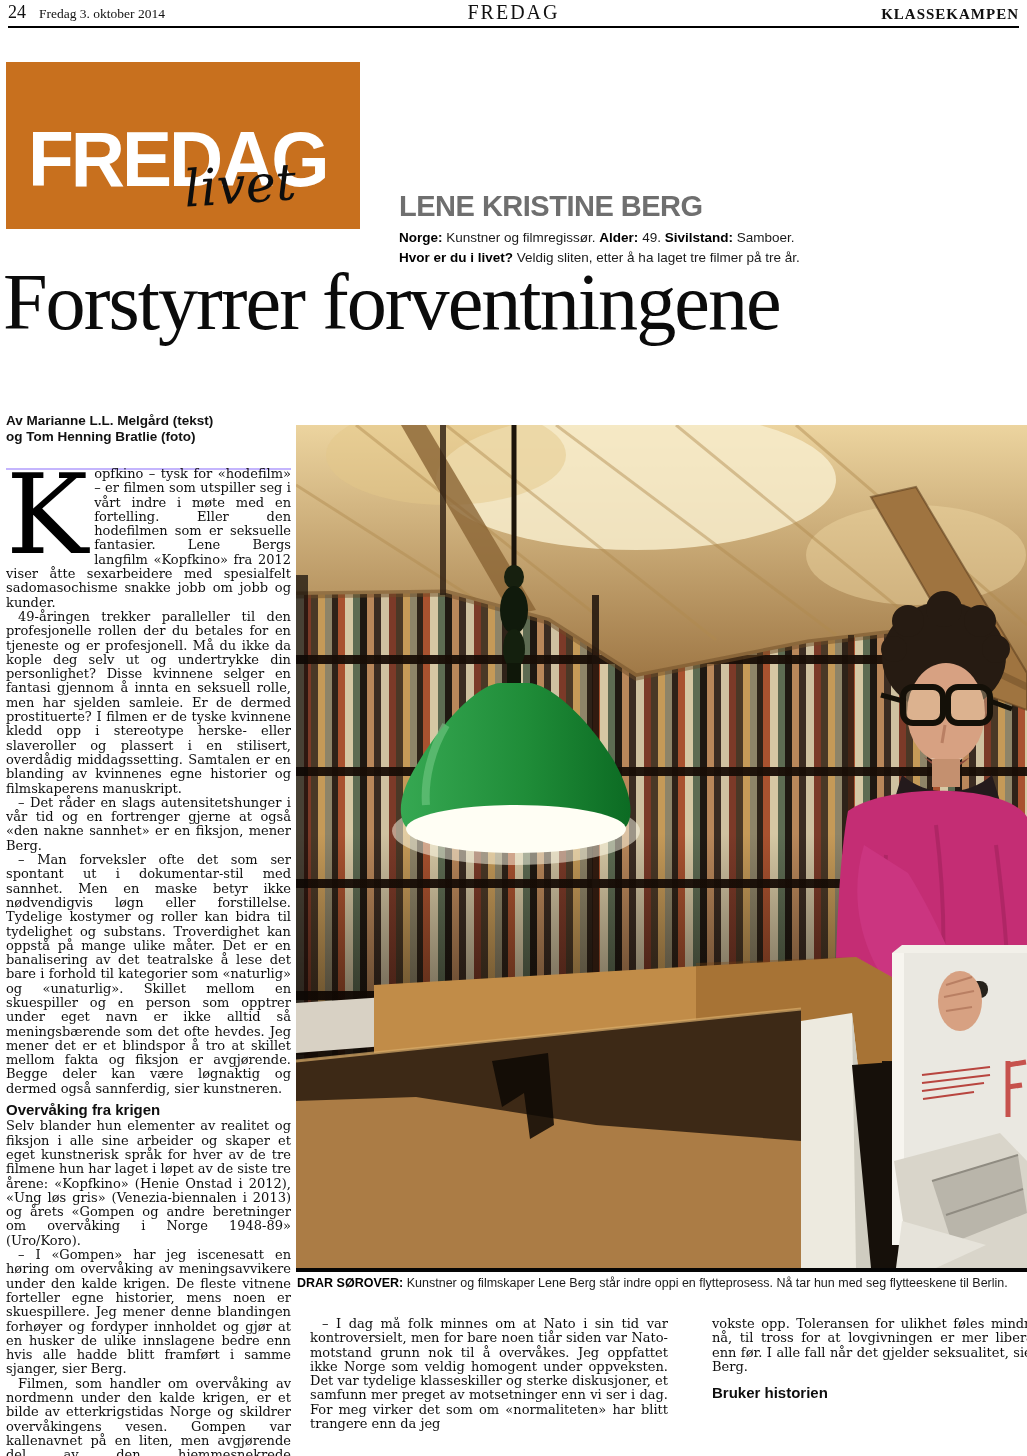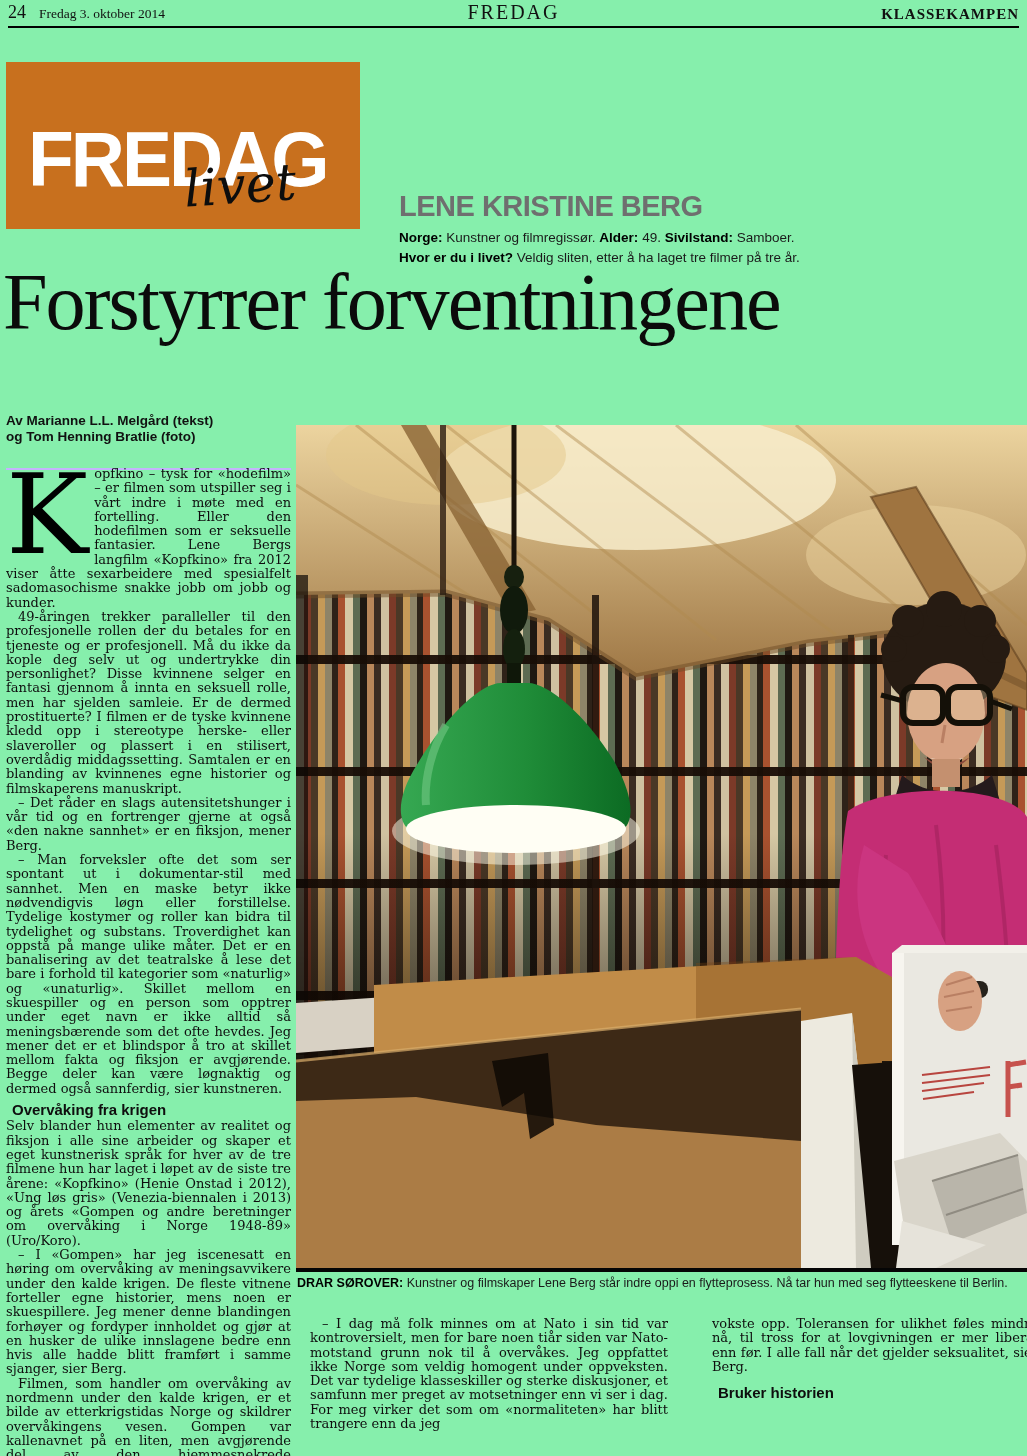--- a/index.html
+++ b/index.html
@@ -1,16 +1,16 @@
 <!DOCTYPE html>
 <html><head>
 <meta charset="utf-8">
 <style>
   html,body{margin:0;padding:0;background:#e9e9e9;}
-  .page{position:relative;width:1027px;height:1456px;background:#86efac;overflow:hidden;
+  .page{position:relative;width:1027px;height:1456px;background:#ffffff;overflow:hidden;
         font-family:"Liberation Sans",sans-serif;color:#111;}
   
   .masthead{position:absolute;left:8px;right:8px;top:3px;height:23px;border-bottom:2px solid #000;
             font-family:"Liberation Serif",serif;}
   .mh-left{position:absolute;left:0;bottom:3px;}
   .mh-pagenum{font-size:18px;letter-spacing:0;}
   .mh-date{font-size:13.5px;margin-left:9px;}
   .mh-center{position:absolute;left:50%;transform:translateX(-50%);bottom:2px;font-size:20px;letter-spacing:2px;}
   .mh-right{position:absolute;right:0;bottom:3px;font-size:15px;letter-spacing:1px;font-weight:600;}
   
@@ -35,21 +35,21 @@
   
   .col{font-family:"DejaVu Serif",serif;font-size:13px;line-height:14.3px;text-align:justify;color:#0e0e0e;overflow:hidden;}
   .col p{margin:0;}
   .col p.ind{text-indent:12px;}
   .col-left{position:absolute;left:6px;top:467px;width:285px;height:989px;}
   .col-mid{position:absolute;left:310px;top:1317px;width:358px;height:139px;}
   .col-right{position:absolute;left:712px;top:1317px;width:326px;height:139px;}
   .dropcap{float:left;font-family:"DejaVu Serif",serif;font-size:110px;line-height:84px;
            padding:6px 6px 0 0;color:#000;}
   .subhead{font-family:"Liberation Sans",sans-serif;font-weight:700;font-size:15px;
-           margin:7px 0 2px 6px;text-align:left;}
+           margin:7px 0 2px 0;text-align:left;}
   .subhead.first-r{margin-top:12px;}
   
   .photo{position:absolute;left:296px;top:425px;width:731px;height:843px;background:#241a12;
          overflow:hidden;border-bottom:4px solid #050505;}
   .books{position:absolute;left:0;top:118px;width:100%;height:528px;
     background:
       linear-gradient(180deg, rgba(0,0,0,0) 55%, rgba(8,4,1,.65) 100%),
       repeating-linear-gradient(180deg, rgba(24,13,6,.95) 0 9px, rgba(0,0,0,0) 9px 112px),
       repeating-linear-gradient(90deg,
         #cfc1a0 0 8px, #7b3a28 8px 15px, #4a3826 15px 22px, #c59a58 22px 29px,

